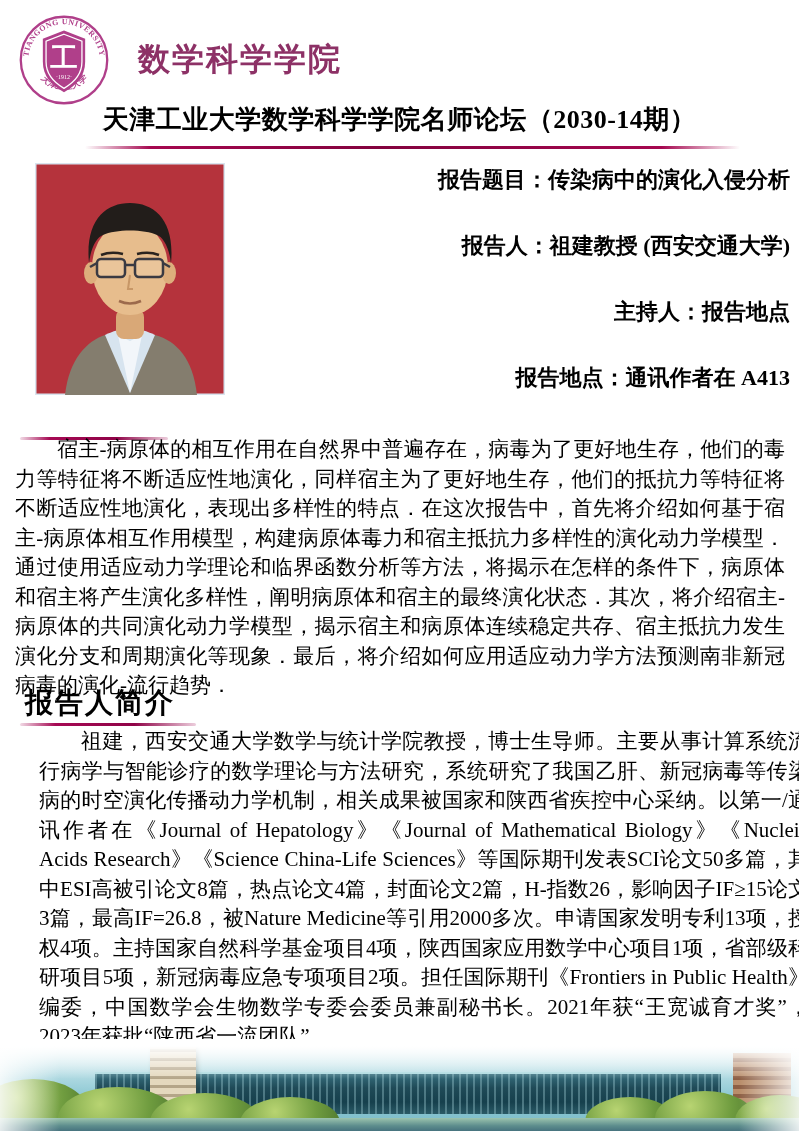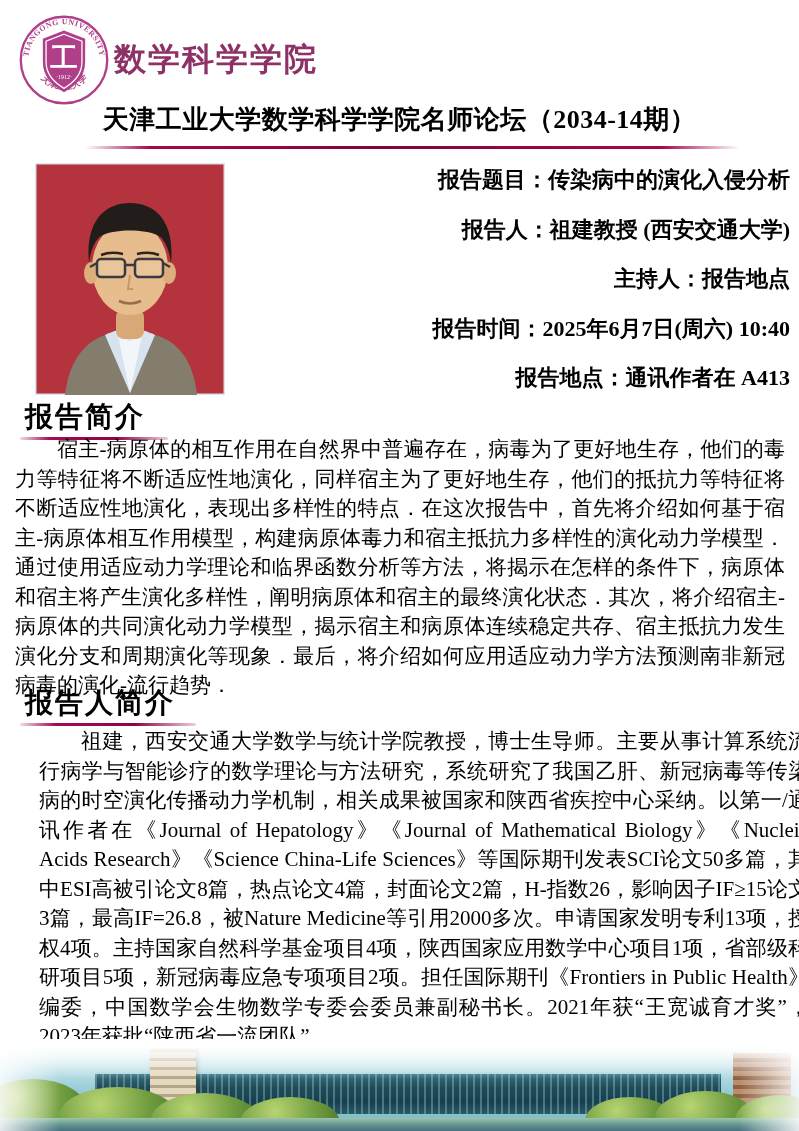--- a/index.html
+++ b/index.html
@@ -4,21 +4,21 @@
 <style>
   html,body { margin:0; padding:0; background:#ffffff; }
   .page {
     position:relative; width:799px; height:1131px; margin:0 auto;
     background:#ffffff; overflow:hidden;
     font-family:"Liberation Serif","DejaVu Serif",serif; color:#000;
   }
   
   .header { position:absolute; top:14px; left:14px; display:flex; align-items:center; }
   .logo { width:100px; height:92px; flex:0 0 auto; }
-  .college { margin-left:0; }
+  .college { margin-left:24px; }
   .college-cn { font-size:32px; font-weight:bold; color:#8d3166; letter-spacing:2px; line-height:1.1; }
   .college-en { font-size:17px; font-weight:bold; color:#8d3166; margin-top:2px; }
   
   .main-title { position:absolute; top:102px; left:0; width:100%; text-align:center;
                 font-size:26px; font-weight:bold; letter-spacing:0.5px; }
   .title-divider { position:absolute; top:146px; left:85px; width:655px; height:3px; border-radius:2px;
     background:linear-gradient(90deg, rgba(163,7,79,0) 0%, #a5074f 10%, #83023e 45%, #a5074f 88%, rgba(163,7,79,0) 100%); }
   
   .portrait { position:absolute; top:163px; left:35px; width:190px; height:232px; display:block; }
   .info { position:absolute; top:165px; left:235px; width:555px; height:228px;
@@ -85,21 +85,21 @@
       <path d="M50 18 L73 27 V52 C73 68 63 78 50 85 C37 78 27 68 27 52 V27 Z" fill="#b03f8a"></path>
       <path d="M50 22 L69.5 29.5 V52 C69.5 65.5 61 74.5 50 80.8 C39 74.5 30.5 65.5 30.5 52 V29.5 Z" fill="none" stroke="#ffffff" stroke-width="1.4"></path>
       <text x="50" y="58" text-anchor="middle" font-size="30" font-weight="bold" fill="#ffffff">工</text>
       <text x="50" y="71" text-anchor="middle" font-size="6.5" fill="#ffffff">·1912·</text>
     </svg>
     <div class="college">
       <div class="college-cn">数学科学学院</div>
     </div>
   </div>
 
-  <div class="main-title">天津工业大学数学科学学院名师论坛（2034-14期）</div>
+  <div class="main-title">天津工业大学数学科学学院名师论坛（2030-14期）</div>
   <div class="title-divider"></div>
 
   <svg class="portrait" viewBox="0 0 190 232">
     <rect x="0" y="0" width="190" height="232" fill="#b5333c"></rect>
     <rect x="0" y="0" width="190" height="232" fill="none" stroke="#d9e4ee" stroke-width="3"></rect>
 
     <path d="M30 232 C34 196 52 178 70 172 L120 172 C142 178 158 196 162 232 Z" fill="#847d6e"></path>
 
     <path d="M70 172 L95 230 L120 172 C112 168 105 166 95 166 C85 166 78 168 70 172 Z" fill="#d7e4ef"></path>
     <path d="M83 172 L95 230 L107 172 L95 178 Z" fill="#f2f6fa"></path>
@@ -125,25 +125,23 @@
     <path d="M84 138 Q95 143 106 138" fill="none" stroke="#9c6a4c" stroke-width="2.5"></path>
 
     <path d="M66 92 Q76 88 88 91" fill="none" stroke="#2b241f" stroke-width="2.5"></path>
     <path d="M102 91 Q114 88 124 92" fill="none" stroke="#2b241f" stroke-width="2.5"></path>
   </svg>
 
   <div class="info">
     <div class="info-line"><span>报告题目：</span><span>传染病中的演化入侵分析</span></div>
     <div class="info-line"><span>报告人：</span><span>祖建教授 (西安交通大学)</span></div>
     <div class="info-line"><span>主持人：</span><span>报告地点</span></div>
-    <div class="info-line"><span>报告时间：</span><span>2025年6月7日(周六) 10:40</span></div>
     <div class="info-line"><span>报告地点：</span><span>通讯作者在 A413</span></div>
   </div>
 
-  <div class="sec-heading" id="abstract-heading">报告简介</div>
   <div class="sec-underline" id="abstract-underline"></div>
   <div class="body-text" id="abstract-text">宿主-病原体的相互作用在自然界中普遍存在，病毒为了更好地生存，他们的毒力等特征将不断适应性地演化，同样宿主为了更好地生存，他们的抵抗力等特征将不断适应性地演化，表现出多样性的特点．在这次报告中，首先将介绍如何基于宿主-病原体相互作用模型，构建病原体毒力和宿主抵抗力多样性的演化动力学模型．通过使用适应动力学理论和临界函数分析等方法，将揭示在怎样的条件下，病原体和宿主将产生演化多样性，阐明病原体和宿主的最终演化状态．其次，将介绍宿主-病原体的共同演化动力学模型，揭示宿主和病原体连续稳定共存、宿主抵抗力发生演化分支和周期演化等现象．最后，将介绍如何应用适应动力学方法预测南非新冠病毒的演化-流行趋势．</div>
 
   <div class="sec-heading" id="bio-heading">报告人简介</div>
   <div class="sec-underline" id="bio-underline"></div>
   <div class="body-text" id="bio-text">祖建，西安交通大学数学与统计学院教授，博士生导师。主要从事计算系统流行病学与智能诊疗的数学理论与方法研究，系统研究了我国乙肝、新冠病毒等传染病的时空演化传播动力学机制，相关成果被国家和陕西省疾控中心采纳。以第一/通讯作者在《Journal of Hepatology》《Journal of Mathematical Biology》《Nucleic Acids Research》《Science China-Life Sciences》等国际期刊发表SCI论文50多篇，其中ESI高被引论文8篇，热点论文4篇，封面论文2篇，H-指数26，影响因子IF≥15论文3篇，最高IF=26.8，被Nature Medicine等引用2000多次。申请国家发明专利13项，授权4项。主持国家自然科学基金项目4项，陕西国家应用数学中心项目1项，省部级科研项目5项，新冠病毒应急专项项目2项。担任国际期刊《Frontiers in Public Health》编委，中国数学会生物数学专委会委员兼副秘书长。2021年获“王宽诚育才奖”，2023年获批“陕西省一流团队”。</div>
 
 
   <div class="campus">
     <div class="campus-sky"></div>

